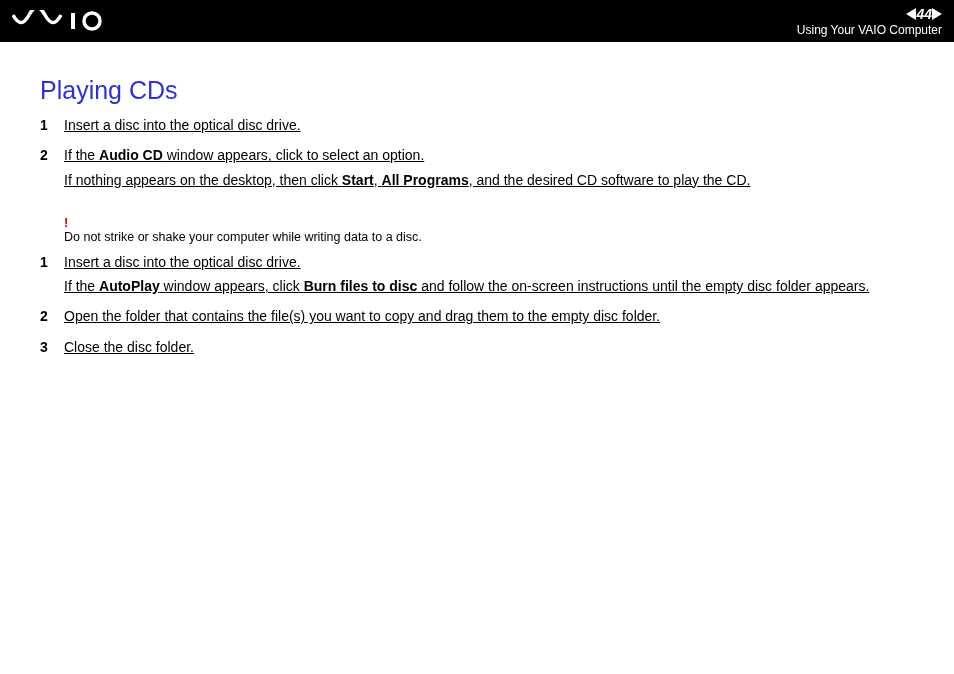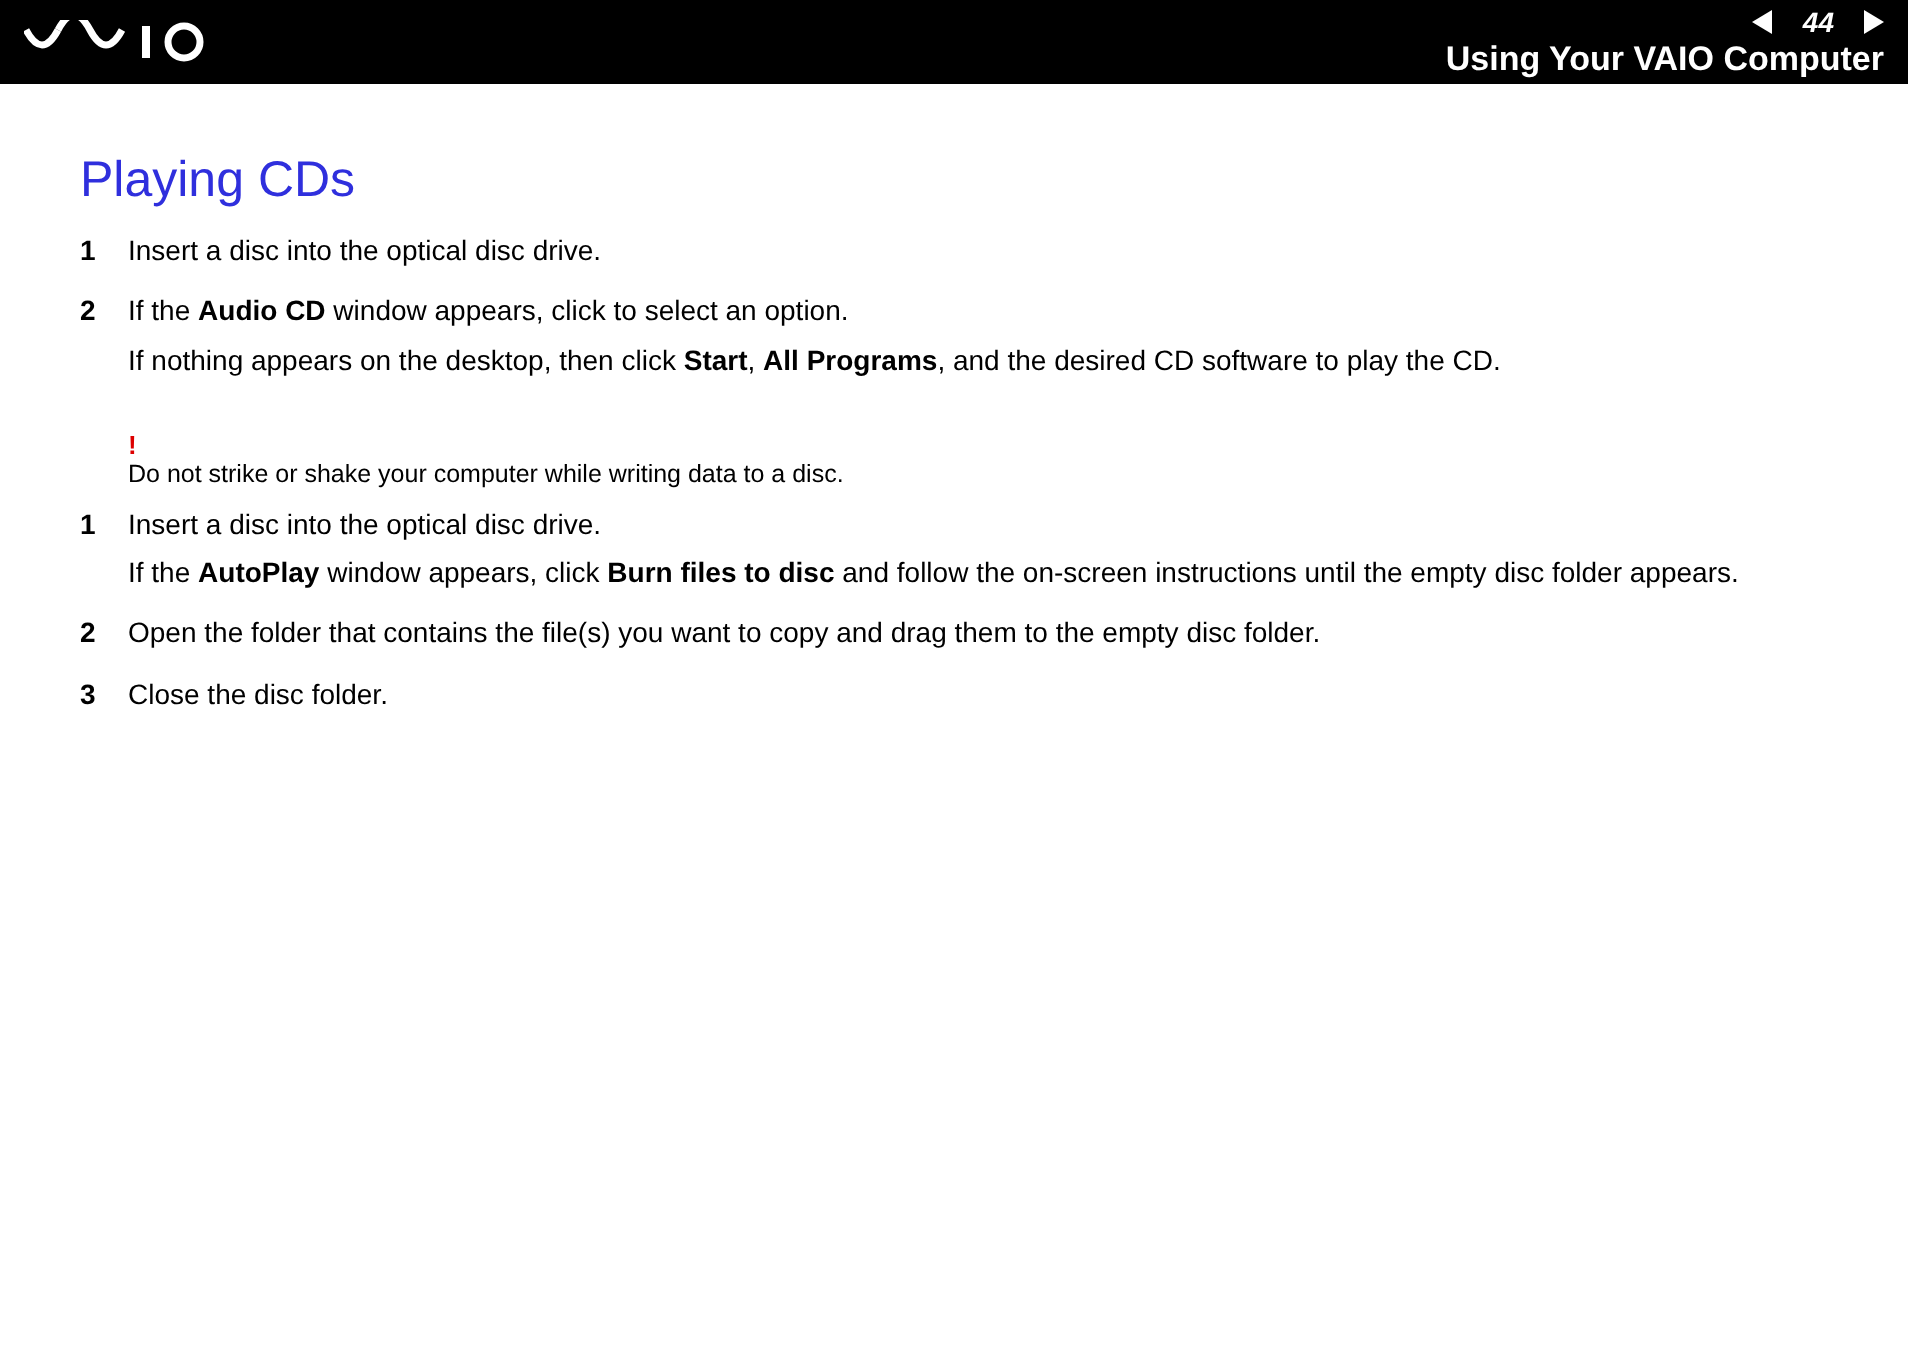--- a/index.html
+++ b/index.html
@@ -30,21 +30,21 @@
   }
   .header-right {
     display: flex;
     flex-direction: column;
     align-items: flex-end;
     font-size: 12px;
   }
   .page-nav {
     display: flex;
     align-items: center;
-    gap: 15px;
+    gap: 0;
     font-style: italic;
     font-weight: bold;
   }
   .page-nav .arrow-left,
   .page-nav .arrow-right {
     width: 0;
     height: 0;
   }
   .arrow-left {
     border-top: 6px solid transparent;
@@ -53,22 +53,22 @@
   }
   .arrow-right {
     border-top: 6px solid transparent;
     border-bottom: 6px solid transparent;
     border-left: 10px solid #fff;
   }
   .page-num {
     font-size: 14px;
   }
   .breadcrumb {
-    font-weight: bold;
-    font-size: 17px;
+    font-weight: normal;
+    font-size: 12px;
     margin-top: 1px;
   }
   .content {
     padding: 34px 28px 0 40px;
   }
   .section-title {
     color: #2f2fdd;
     font-size: 25px;
     font-weight: normal;
     margin: 0 0 10px 0;
@@ -90,20 +90,21 @@
     line-height: 1.45;
     margin-bottom: 6px;
   }
   .step-num {
     font-weight: bold;
     width: 24px;
     flex-shrink: 0;
   }
   .step-body {
     flex: 1;
+    text-decoration: underline;
   }
   .step-body p {
     margin: 0 0 4px 0;
   }
   .warn-wrap{
     position:relative;
     margin-left:24px;
     margin-bottom:8px;
   }
   .warn-wrap .excl{

